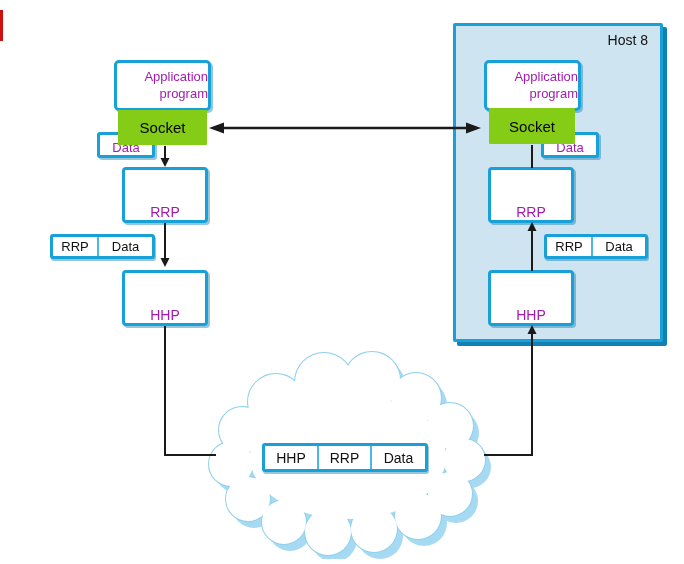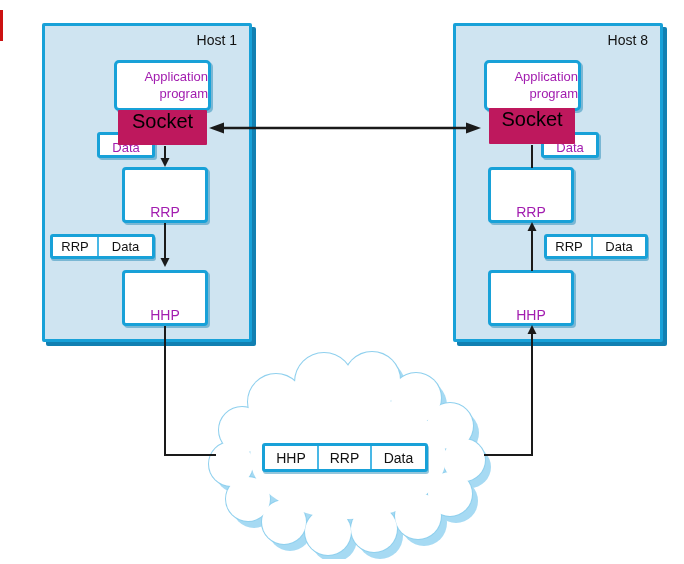--- a/index.html
+++ b/index.html
@@ -19,23 +19,23 @@
   }
   .box{
     position:absolute;box-sizing:border-box;
     background:#ffffff;border:3px solid #18a1d8;border-radius:4px;
     display:flex;align-items:flex-end;justify-content:center;
     font-size:14px;color:#a21caf;z-index:2;
     box-shadow:2px 2px 0 rgba(18,128,178,0.45);
   }
   .app{flex-direction:column;font-size:13px;line-height:1.3;border-radius:5px;}
   .socket{
-    position:absolute;box-sizing:border-box;background:#be185d;border:none;
-    display:flex;align-items:flex-start;justify-content:center;
-    font-size:20px;color:#000;z-index:5;box-shadow:none;border-radius:1px;
+    position:absolute;box-sizing:border-box;background:#84cc16;border:none;
+    display:flex;align-items:center;justify-content:center;
+    font-size:15px;color:#000;z-index:5;box-shadow:none;border-radius:1px;
   }
   .pkt{
     position:absolute;box-sizing:border-box;background:#ffffff;
     border:3px solid #18a1d8;border-radius:3px;display:flex;z-index:2;
     box-shadow:1px 2px 0 rgba(18,128,178,0.45);
   }
   .pkt .cell{
     display:flex;align-items:center;justify-content:center;
     font-size:13px;color:#111;box-sizing:border-box;
   }
@@ -47,23 +47,20 @@
   #net-packet .cell{font-size:14px;}
   #red-marker{position:absolute;left:0;top:10px;width:3px;height:31px;background:#cc1111;z-index:7;}
 </style>
 </head>
 <body>
 
 <div id="canvas">
 
   <div id="red-marker"></div>
 
-  <div class="host" style="left:42px;">
-    <div class="host-title">Host 1</div>
-  </div>
 
   <div class="host" style="left:453px;">
     <div class="host-title">Host 8</div>
   </div>
 
   <div id="cloud-wrap">
     <svg width="300" height="215" viewBox="0 0 300 215">
 
       <g fill="#a6daf3" transform="translate(6,7)">
         <circle cx="78" cy="58" r="28"></circle>

